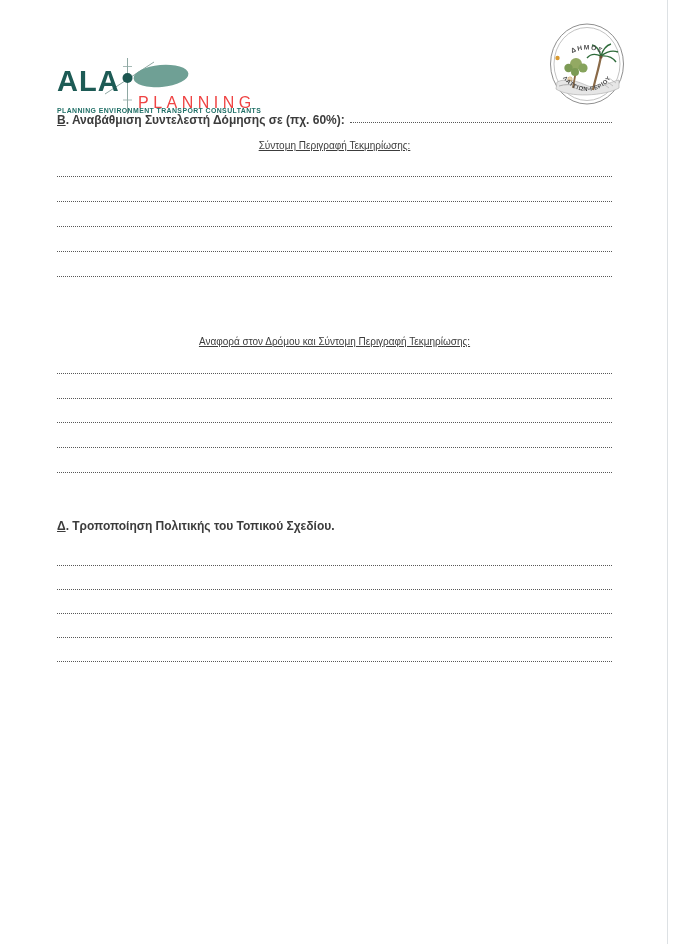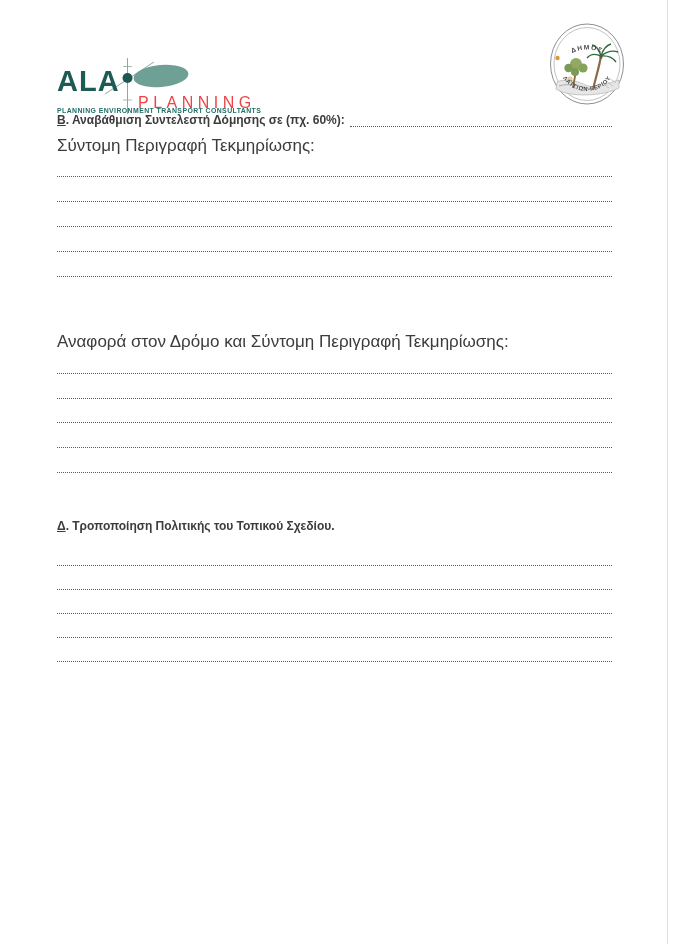--- a/index.html
+++ b/index.html
@@ -22,25 +22,25 @@
   .logo-tagline{
     position:absolute;left:0;top:51px;font-size:6.9px;font-weight:bold;
     letter-spacing:0.42px;color:#1f6f66;white-space:nowrap;line-height:1;
   }
   .logo svg{position:absolute;left:0;top:0;}
   .seal{position:absolute;left:549px;top:22px;width:76px;height:84px;}
 
   
   .sec-title{
     position:absolute;left:57px;width:555px;font-size:12px;font-weight:bold;
-    line-height:14px;display:flex;align-items:flex-end;white-space:nowrap;
+    line-height:14px;display:flex;align-items:flex-start;white-space:nowrap;
   }
   .sec-sub{
-    position:absolute;left:57px;width:555px;font-size:17px;line-height:14px;
-    white-space:nowrap;
+    position:absolute;left:57px;width:555px;font-size:10px;line-height:14px;
+    text-decoration:underline;white-space:nowrap;text-align:center;
   }
   .u{text-decoration:underline;}
   .leader{
     flex:1;margin-left:5px;height:9px;
     border-bottom:1.6px dotted #585858;min-width:30px;
   }
   .lines{
     position:absolute;left:57px;width:555px;display:flex;flex-direction:column;
   }
   .wline{flex:1;border-bottom:1.6px dotted #585858;}
@@ -117,21 +117,21 @@
   </div>
   <div class="sec-sub" style="top:139px">Σύντομη Περιγραφή Τεκμηρίωσης:</div>
   <div class="lines" style="top:152px;height:125px">
       <div class="wline"></div>
       <div class="wline"></div>
       <div class="wline"></div>
       <div class="wline"></div>
       <div class="wline"></div>
     </div>
 
-  <div class="sec-sub" style="top:335px">Αναφορά στον Δρόμο και Σύντομη Περιγραφή Τεκμηρίωσης:</div>
+  <div class="sec-sub" style="top:335px">Αναφορά στον Δρόμου και Σύντομη Περιγραφή Τεκμηρίωσης:</div>
   <div class="lines" style="top:349px;height:124px">
       <div class="wline"></div>
       <div class="wline"></div>
       <div class="wline"></div>
       <div class="wline"></div>
       <div class="wline"></div>
     </div>
 
   <div class="sec-title" style="top:519px">
     <span><span class="u">Δ</span><span>. Τροποποίηση Πολιτικής του Τοπικού Σχεδίου.</span></span>

